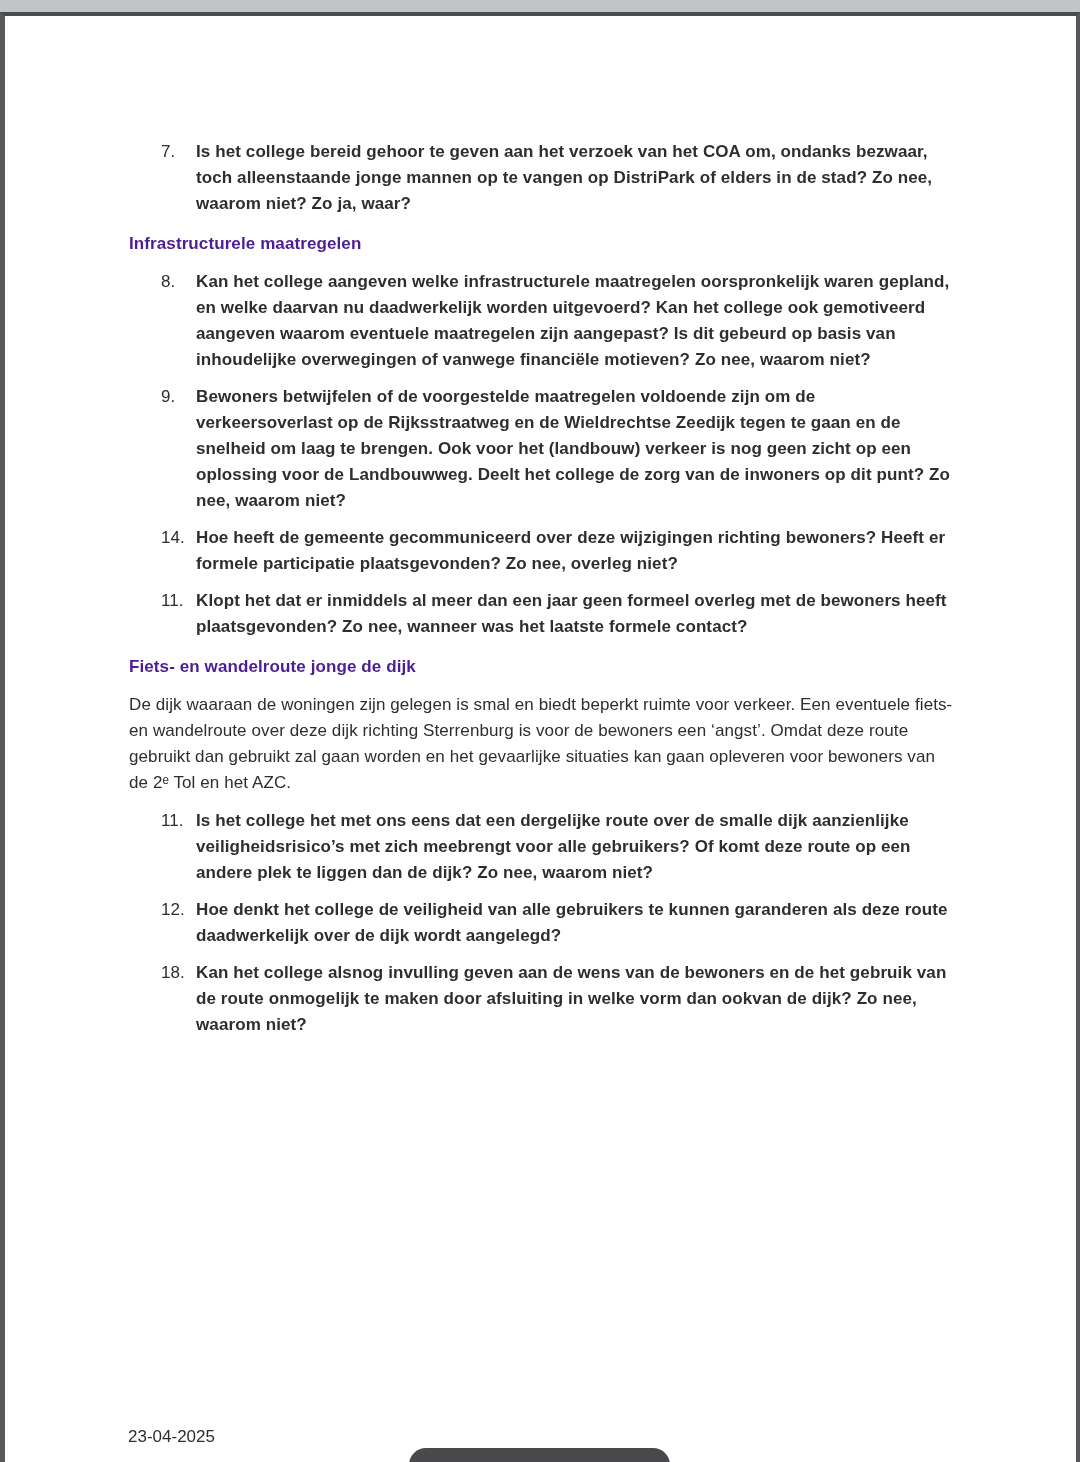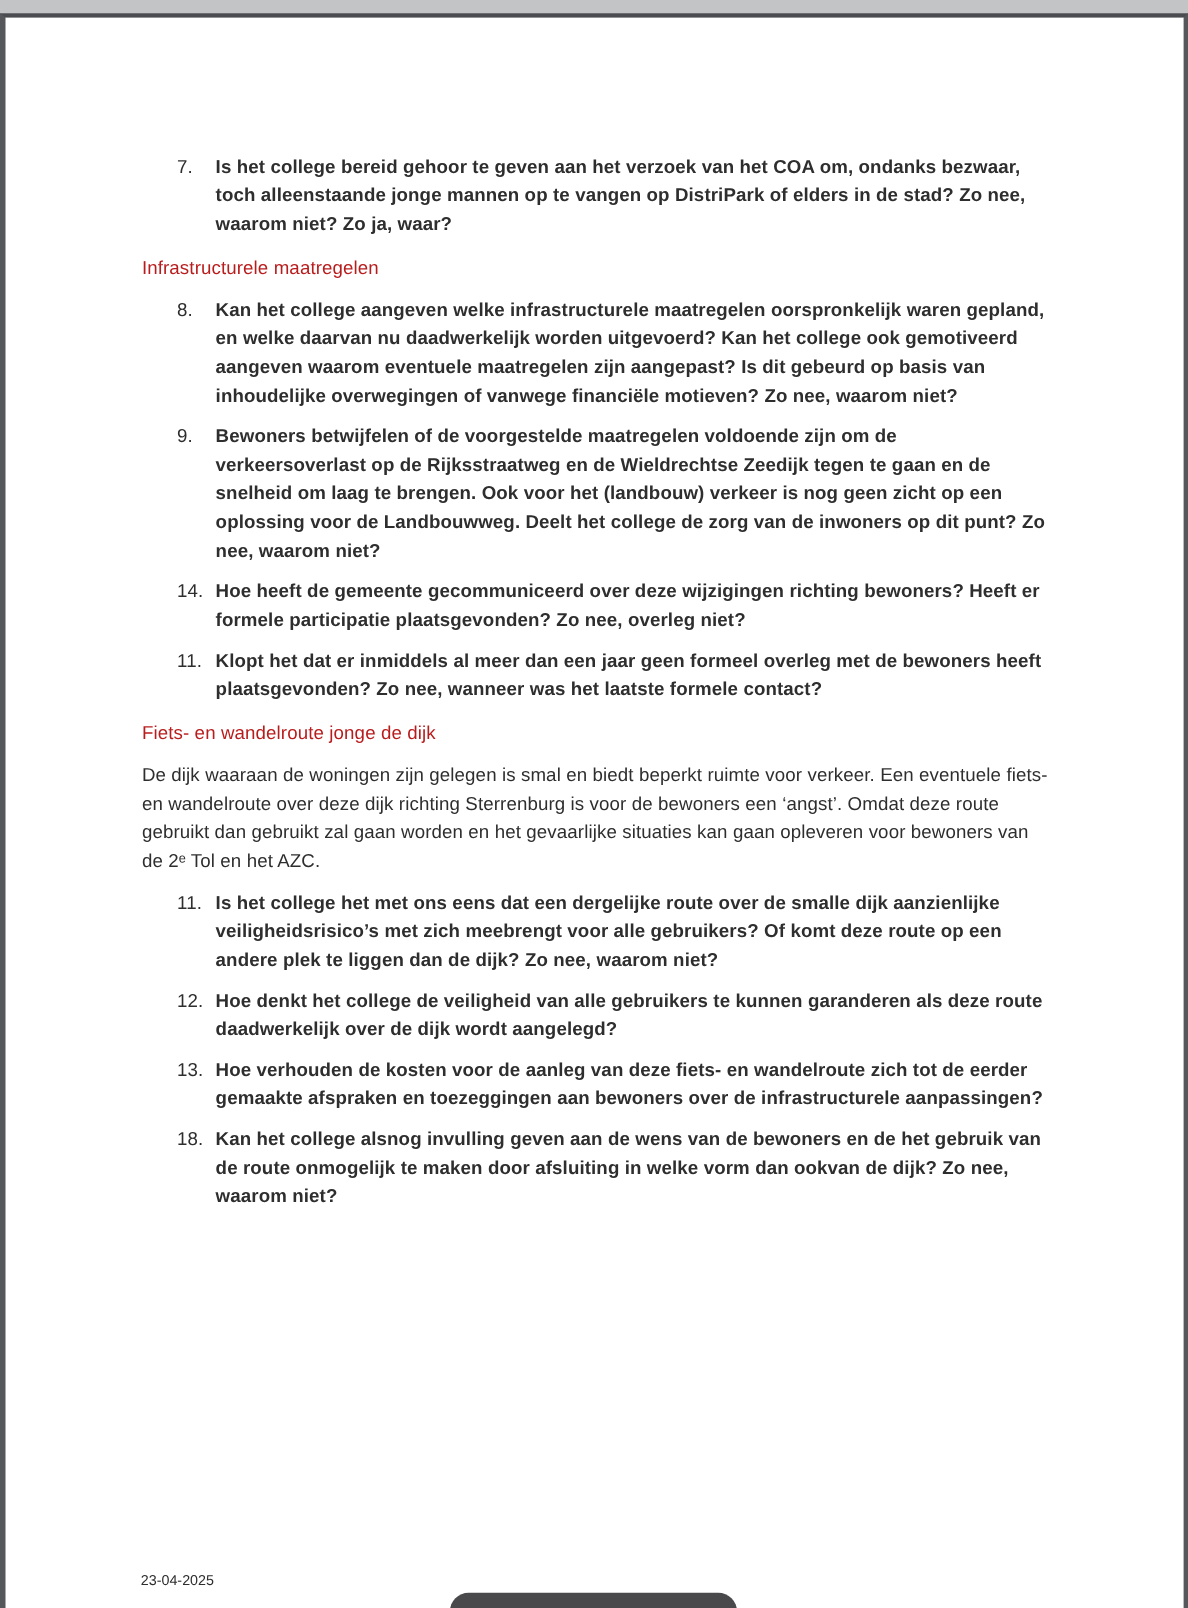--- a/index.html
+++ b/index.html
@@ -27,22 +27,22 @@
     box-sizing: border-box;
     padding: 123px 120px 0 124px;
     font-size: 17px;
     line-height: 26px;
     color: #2e2e2e;
     letter-spacing: 0.1px;
   }
   .section-heading {
     font-size: 17px;
     line-height: 26px;
-    font-weight: normal;
-    color: #b91c1c;
+    font-weight: bold;
+    color: #4c1d95;
     margin: 14px 0 0 0;
   }
   .paragraph {
     margin: 12px 0 0 0;
   }
   .qlist {
     margin-top: 12px;
   }
   .qlist.first {
     margin-top: 0;
@@ -64,21 +64,21 @@
     padding-left: 32px;
   }
   .list-item .txt {
     flex: 1;
     font-weight: bold;
   }
   .doc-date {
     position: absolute;
     left: 128px;
     top: 1424px;
-    font-size: 13px;
+    font-size: 17px;
     line-height: 26px;
     color: #2e2e2e;
   }
   .floating-pill {
     position: absolute;
     left: 409px;
     top: 1448px;
     width: 261px;
     height: 34px;
     background: #49494b;
@@ -126,24 +126,20 @@
       <div class="qlist">
         <div class="list-item">
           <span class="num">11.</span>
           <span class="txt">Is het college het met ons eens dat een dergelijke route over de smalle dijk aanzienlijke veiligheidsrisico’s met zich meebrengt voor alle gebruikers? Of komt deze route op een andere plek te liggen dan de dijk? Zo nee, waarom niet?</span>
         </div>
         <div class="list-item">
           <span class="num">12.</span>
           <span class="txt">Hoe denkt het college de veiligheid van alle gebruikers te kunnen garanderen als deze route daadwerkelijk over de dijk wordt aangelegd?</span>
         </div>
         <div class="list-item">
-          <span class="num">13.</span>
-          <span class="txt">Hoe verhouden de kosten voor de aanleg van deze fiets- en wandelroute zich tot de eerder gemaakte afspraken en toezeggingen aan bewoners over de infrastructurele aanpassingen?</span>
-        </div>
-        <div class="list-item">
           <span class="num">18.</span>
           <span class="txt">Kan het college alsnog invulling geven aan de wens van de bewoners en de het gebruik van de route onmogelijk te maken door afsluiting in welke vorm dan ookvan de dijk? Zo nee, waarom niet?</span>
         </div>
       </div>
     </div>
 
   </div>
 </div>
 
 <div class="doc-date">23-04-2025</div>

